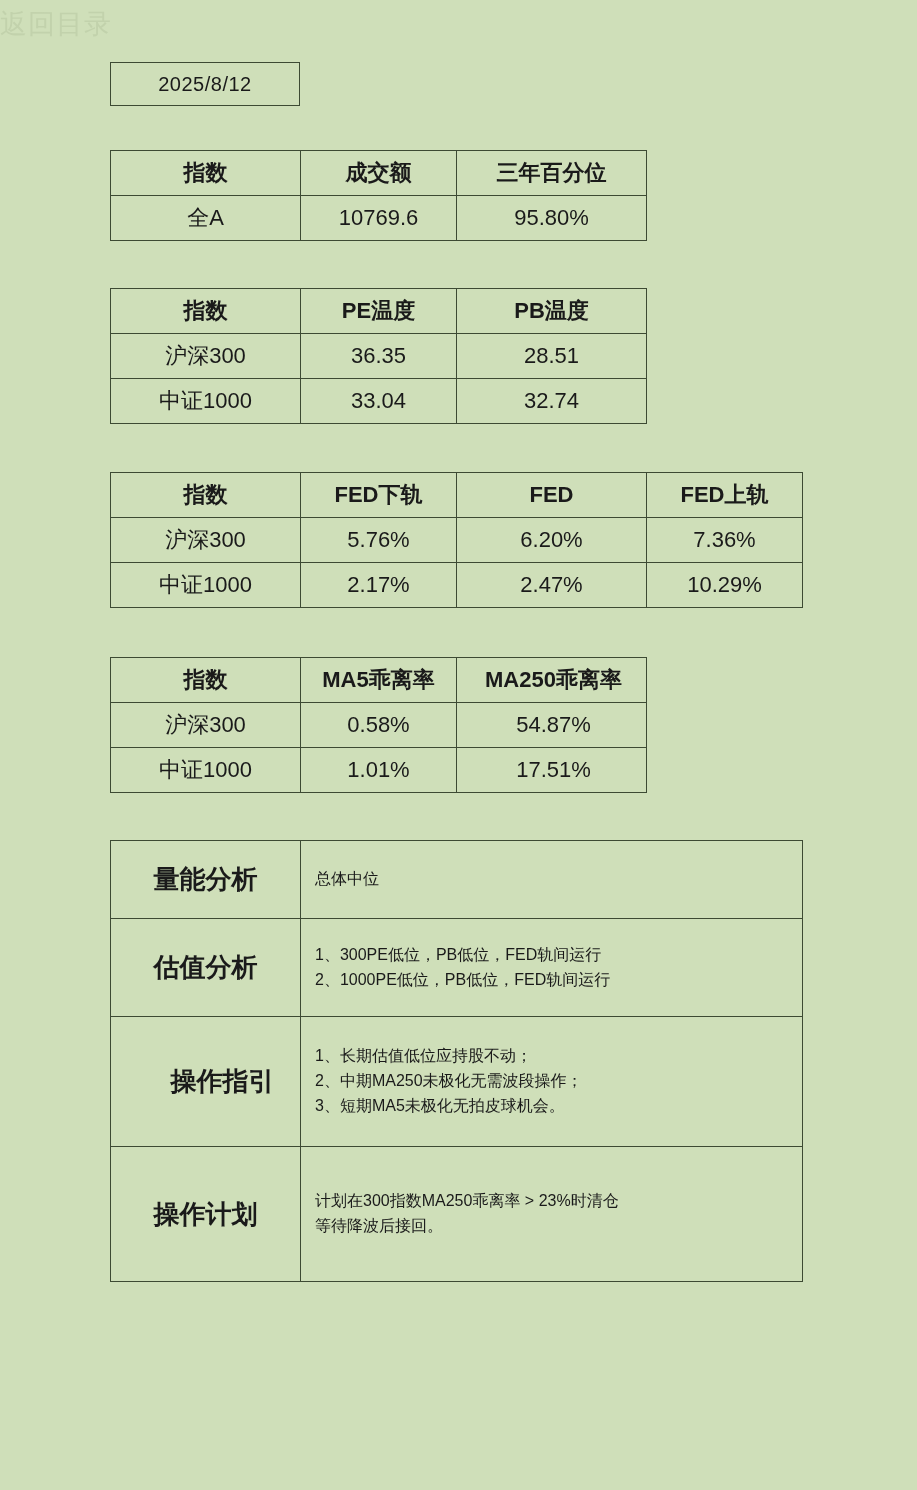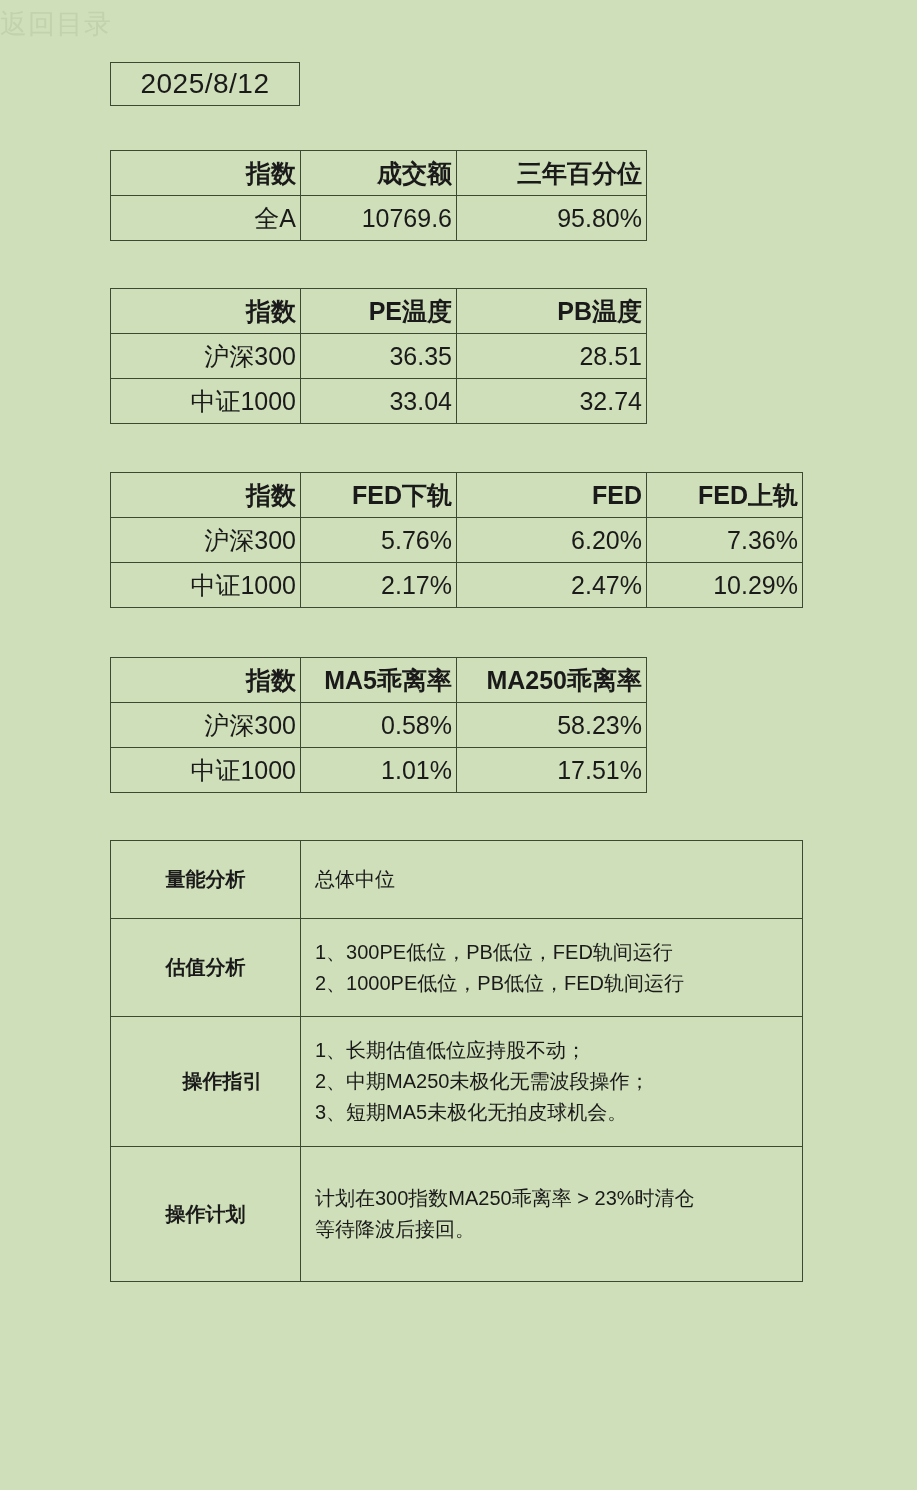--- a/index.html
+++ b/index.html
@@ -36,33 +36,33 @@
     position: absolute;
     left: 110px;
     top: 62px;
     width: 190px;
     height: 44px;
     border: 1.5px solid #3d4a33;
     box-sizing: border-box;
     display: flex;
     align-items: center;
     justify-content: center;
-    font-size: 28px;
+    font-size: 20px;
     letter-spacing: 0.5px;
   }
   table.grid {
     position: absolute;
     border-collapse: collapse;
     table-layout: fixed;
   }
   table.grid td {
     border: 1.5px solid #3d4a33;
     height: 45px;
-    text-align: right;
-    font-size: 25px;
+    text-align: center;
+    font-size: 22px;
     padding: 0 4px;
     box-sizing: border-box;
   }
   table.grid td.hdr {
     font-weight: bold;
   }
   
   #t1 { left: 110px; top: 150px; }
   #t1 td:nth-child(1) { width: 190px; }
   #t1 td:nth-child(2) { width: 156px; }
@@ -90,27 +90,27 @@
     left: 110px;
     top: 840px;
     border-collapse: collapse;
     table-layout: fixed;
     width: 692px;
   }
   #t5 td {
     border: 1.5px solid #3d4a33;
     box-sizing: border-box;
     vertical-align: middle;
-    font-size: 20px;
+    font-size: 16px;
   }
   #t5 td.label {
     width: 190px;
     text-align: center;
     font-weight: bold;
-    font-size: 20px;
+    font-size: 26px;
   }
   #t5 td.body {
     width: 502px;
     text-align: left;
     padding: 10px 14px;
     line-height: 1.55;
   }
   .row-h1 td { height: 78px; }
   .row-h2 td { height: 98px; }
   .row-h3 td { height: 98px; }
@@ -188,21 +188,21 @@
   <table class="grid" id="t4">
     <tbody>
         <tr>
       <td class="hdr">指数</td>
       <td class="hdr">MA5乖离率</td>
       <td class="hdr">MA250乖离率</td>
     </tr>
     <tr>
       <td>沪深300</td>
       <td>0.58%</td>
-      <td>58.23%</td>
+      <td>54.87%</td>
     </tr>
     <tr>
       <td>中证1000</td>
       <td>1.01%</td>
       <td>17.51%</td>
     </tr>
   </tbody>
     </table>
 
   <table id="t5">

